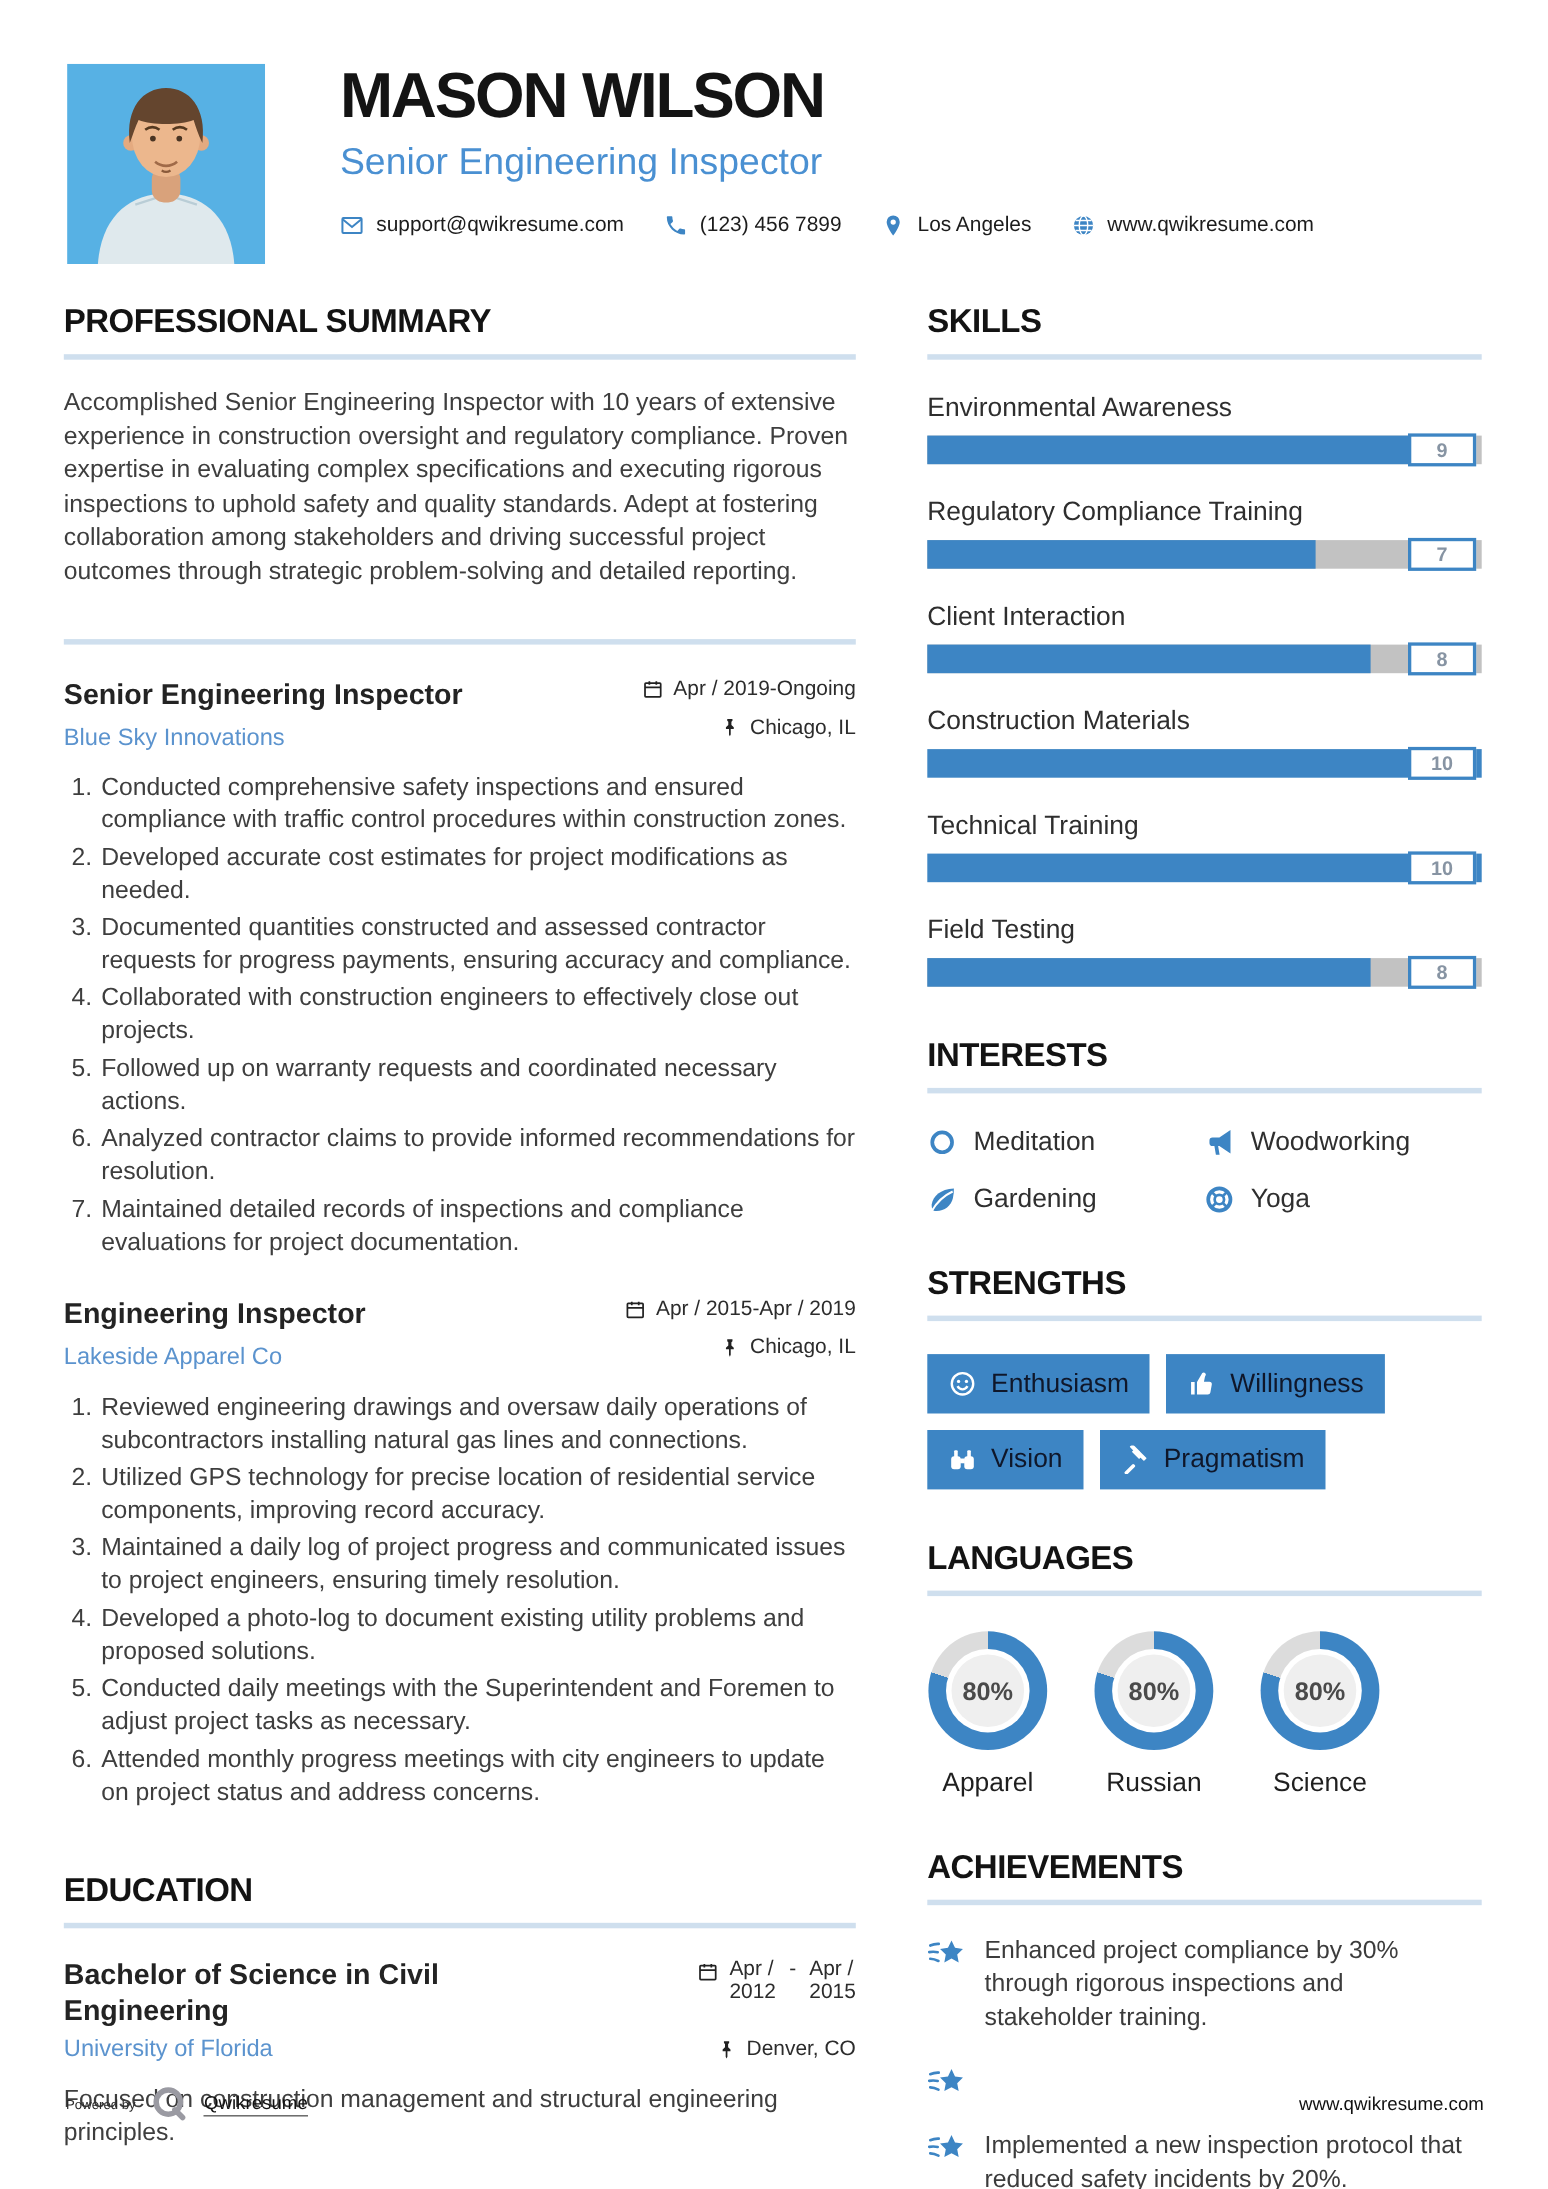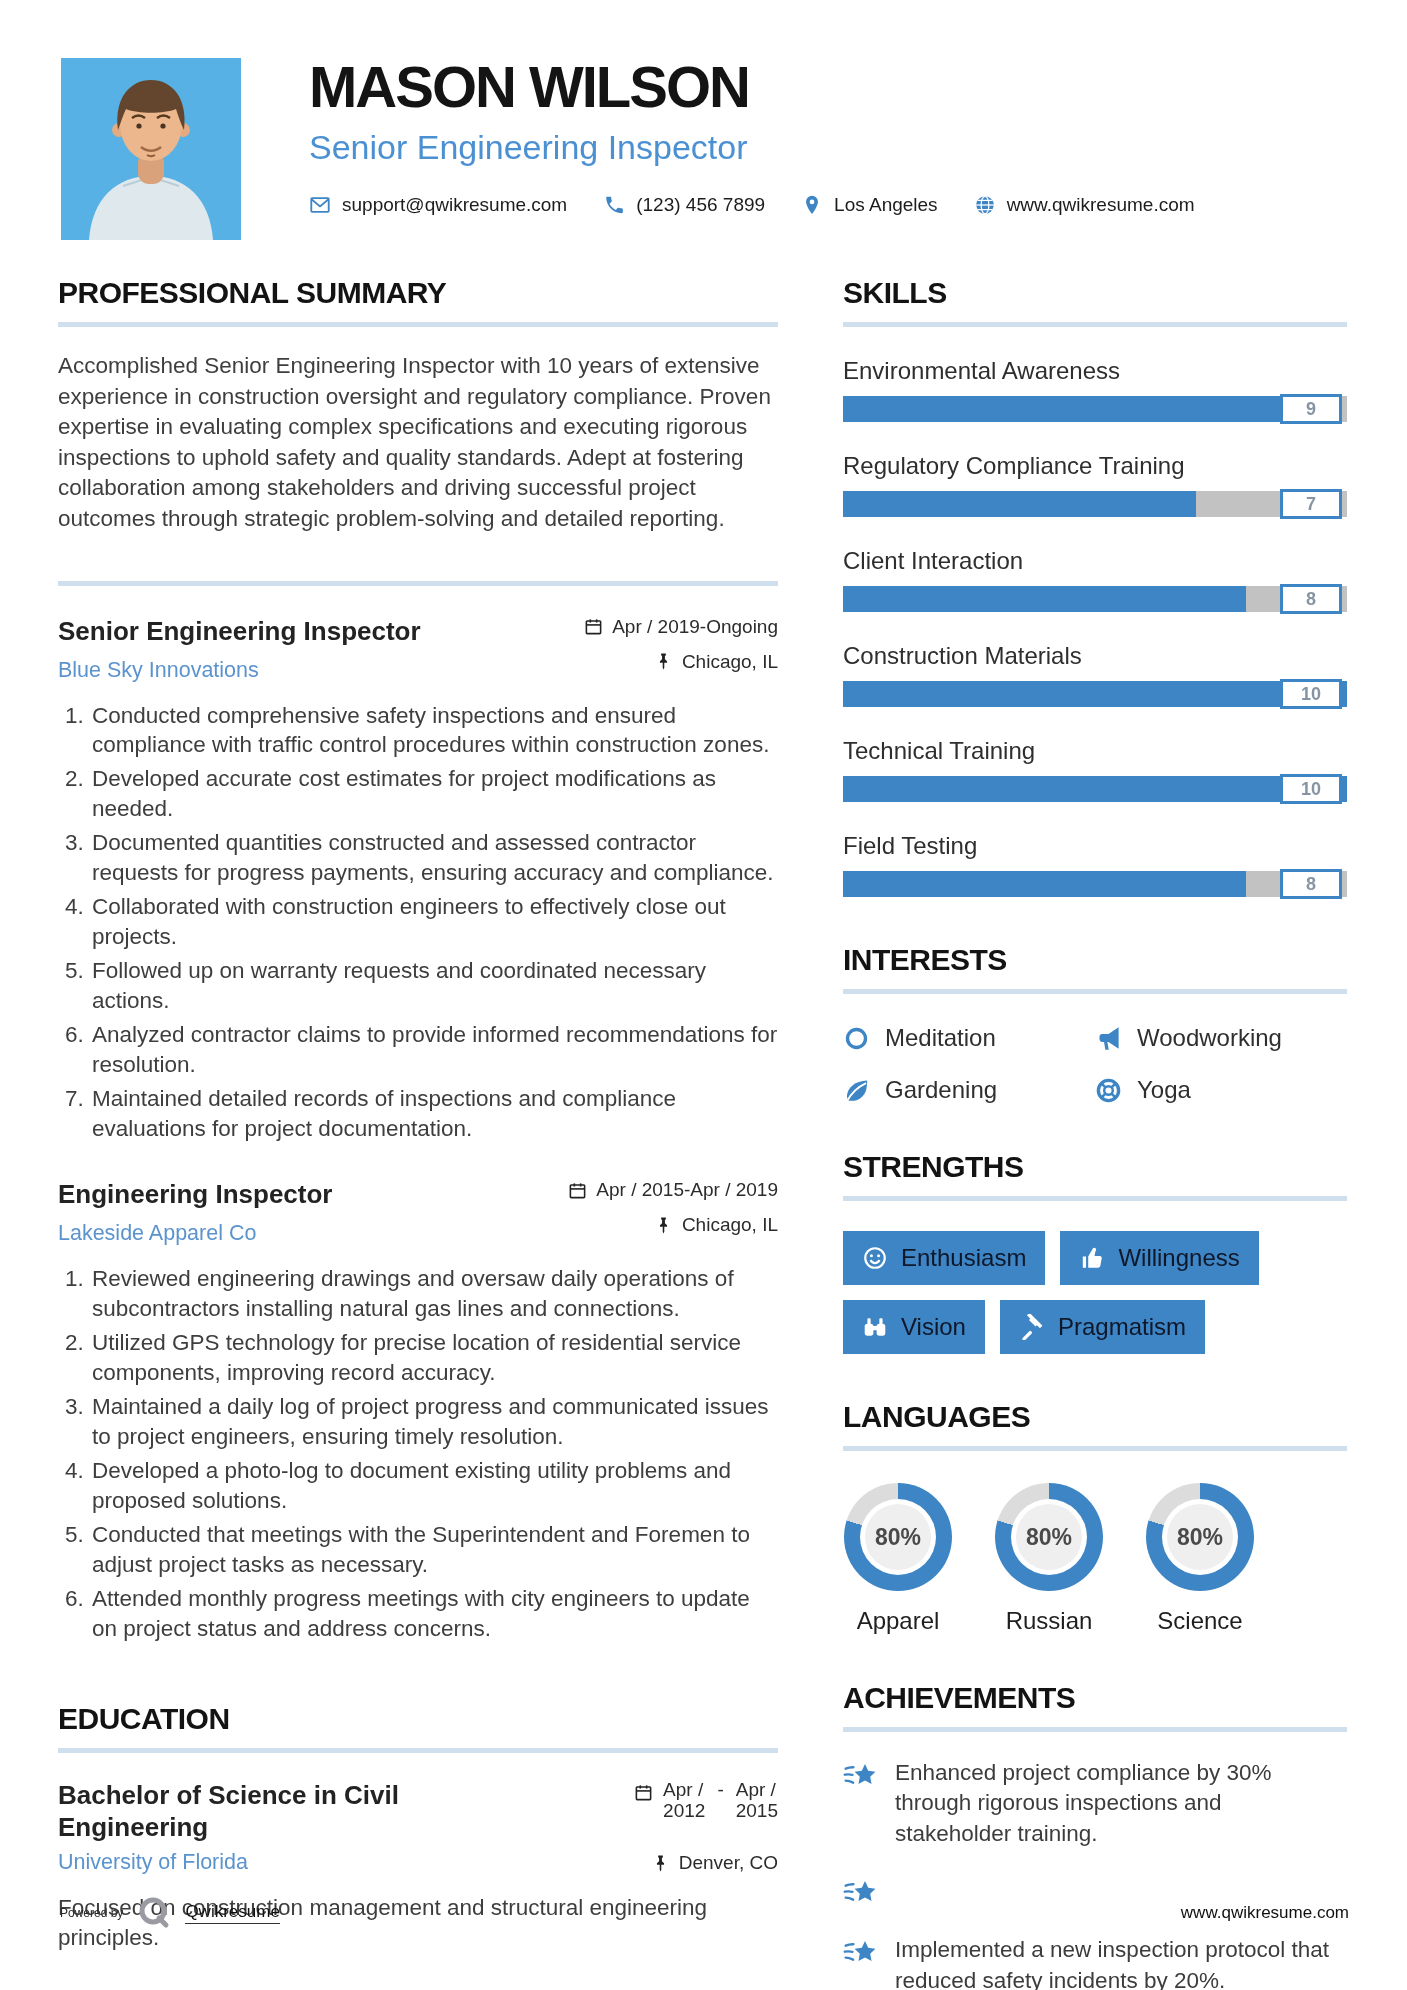--- a/index.html
+++ b/index.html
@@ -217,21 +217,21 @@
                   <path d="M9 2h6v2.2l-1.2 1V9l2.7 2.6v1.9H13v6.3L12 22l-1-2.2v-6.3H7.5v-1.9L10.2 9V5.2L9 4.2z" fill="#222"></path>
                 </svg>
               <span>Chicago, IL</span>
             </div>
           </div>
           <ol class="bullets">
             <li>Reviewed engineering drawings and oversaw daily operations of subcontractors installing natural gas lines and connections.</li>
             <li>Utilized GPS technology for precise location of residential service components, improving record accuracy.</li>
             <li>Maintained a daily log of project progress and communicated issues to project engineers, ensuring timely resolution.</li>
             <li>Developed a photo-log to document existing utility problems and proposed solutions.</li>
-            <li>Conducted that meetings with the Superintendent and Foremen to adjust project tasks as necessary.</li>
+            <li>Conducted daily meetings with the Superintendent and Foremen to adjust project tasks as necessary.</li>
             <li>Attended monthly progress meetings with city engineers to update on project status and address concerns.</li>
           </ol>
         </div>
       </div>
 
       <div class="section" style="margin-top:58px;">
         <h2 class="section-title">EDUCATION</h2>
         <div class="section-rule"></div>
         <div class="edu-head">
           <div>

